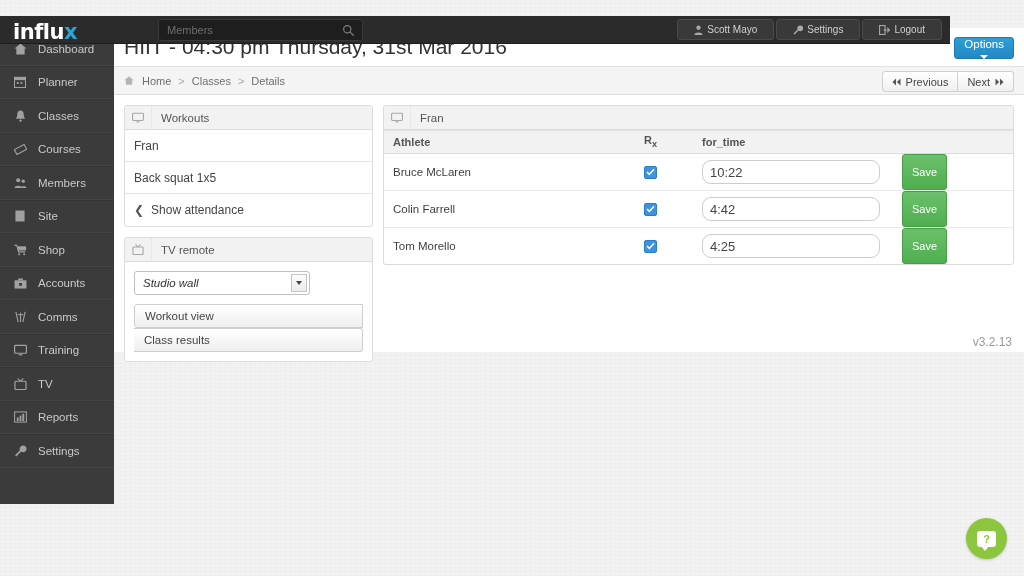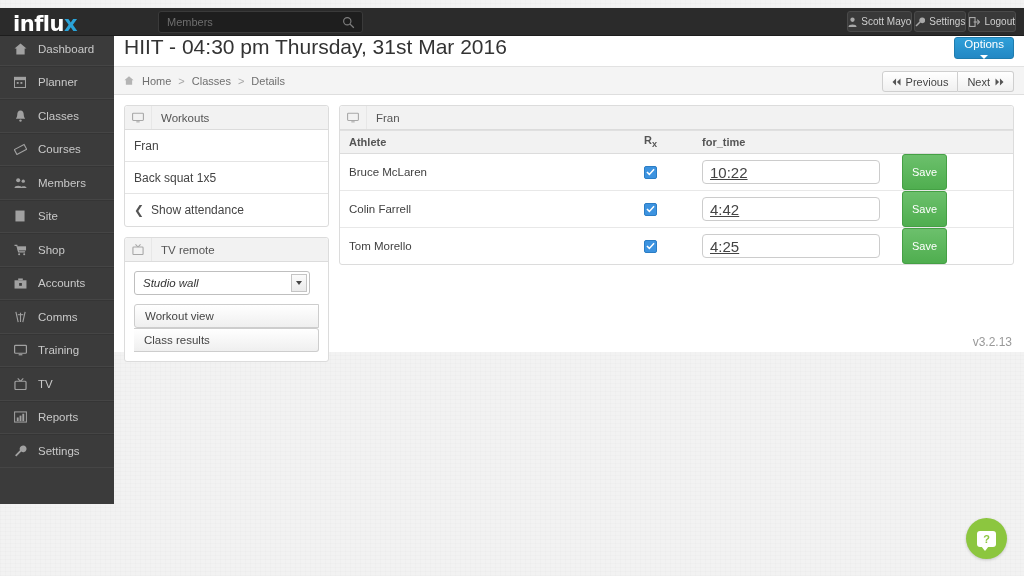--- a/index.html
+++ b/index.html
@@ -15,21 +15,21 @@
   .page-bg {
     position: absolute; left: 0; top: 0; width: 1024px; height: 576px;
     background-color: #f2f2f2;
     background-image:
       repeating-linear-gradient(0deg, rgba(0,0,0,0.012) 0 1px, rgba(255,255,255,0) 1px 4px),
       repeating-linear-gradient(90deg, rgba(0,0,0,0.012) 0 1px, rgba(255,255,255,0) 1px 5px);
   }
 
   
   .topbar {
-    position: absolute; left: 0; top: 8px; width: 1024px; height: 28px;
+    position: absolute; left: 0; top: 16px; width: 950px; height: 28px;
     background: #2b2b2b;
     border-bottom: 1px solid #1d1d1d;
     z-index: 30;
   }
   .logo {
     position: absolute; left: 13px; top: 4px;
     font-size: 21px; letter-spacing: -0.5px;
     color: #ffffff; font-weight: 700;
     font-family: "DejaVu Sans", sans-serif;
   }
@@ -51,21 +51,21 @@
   }
   .search-input::placeholder { color: #6e6e6e; }
   .search-icon {
     position: absolute; right: 7px; top: 4px;
     width: 13px; height: 13px; opacity: 0.55;
   }
 
   .topnav { position: absolute; right: 8px; top: 3px; display: flex; gap: 2px; }
   .topnav-btn {
     display: flex; align-items: center; gap: 4px;
-    height: 21px; padding: 0 0;
+    height: 21px; padding: 0 16px;
     background: #393939;
     border: 1px solid #4a4a4a;
     border-radius: 3px;
     color: #cfcfcf; font-size: 10px;
     cursor: pointer;
   }
   .topnav-btn svg { opacity: .75; }
 
   
   .sidebar {
@@ -165,21 +165,21 @@
     border-bottom: 1px solid #dcdcdc;
     border-radius: 3px 3px 0 0;
     font-size: 11.5px; color: #555555;
   }
   .panel-head .ph-ico {
     width: 27px; display: flex; justify-content: center; align-items: center;
     height: 100%; border-right: 1px solid #e0e0e0; opacity: .6;
   }
   .panel-head .ph-label { padding-left: 9px; }
 
-  .left-col { width: 205px; display: flex; flex-direction: column; gap: 10px; }
+  .left-col { width: 249px; display: flex; flex-direction: column; gap: 10px; }
 
   .list-row {
     display: flex; align-items: center;
     height: 32px; padding-left: 9px;
     font-size: 12px; color: #444444;
     border-bottom: 1px solid #e4e4e4;
     cursor: pointer;
   }
   .list-row:last-child { border-bottom: none; }
   .list-row .back-arrow { margin-right: 7px; font-size: 12px; color: #555; }
@@ -243,27 +243,26 @@
     width: 13px; height: 13px;
     background: #3c93e0;
     border: 1px solid #2c7dc4;
     border-radius: 2px;
     display: flex; align-items: center; justify-content: center;
     cursor: pointer;
   }
   .time-input {
     width: 178px; height: 24px;
     border: 1px solid #cccccc;
-    border-radius: 4px;
+    border-radius: 9px;
     padding-left: 7px;
-    font-size: 15px; color: #444444;
+    font-size: 13px; color: #444444;
     font-family: "Liberation Sans", sans-serif;
     outline: none;
     background: #ffffff;
-    text-decoration: underline;
   }
   .save-btn {
     width: 45px; height: 36px;
     background: linear-gradient(#6cc06c, #4fae4f);
     border: 1px solid #45a045;
     border-radius: 3px;
     color: #ffffff; font-size: 11px;
     cursor: pointer;
     font-family: "Liberation Sans", sans-serif;
   }

